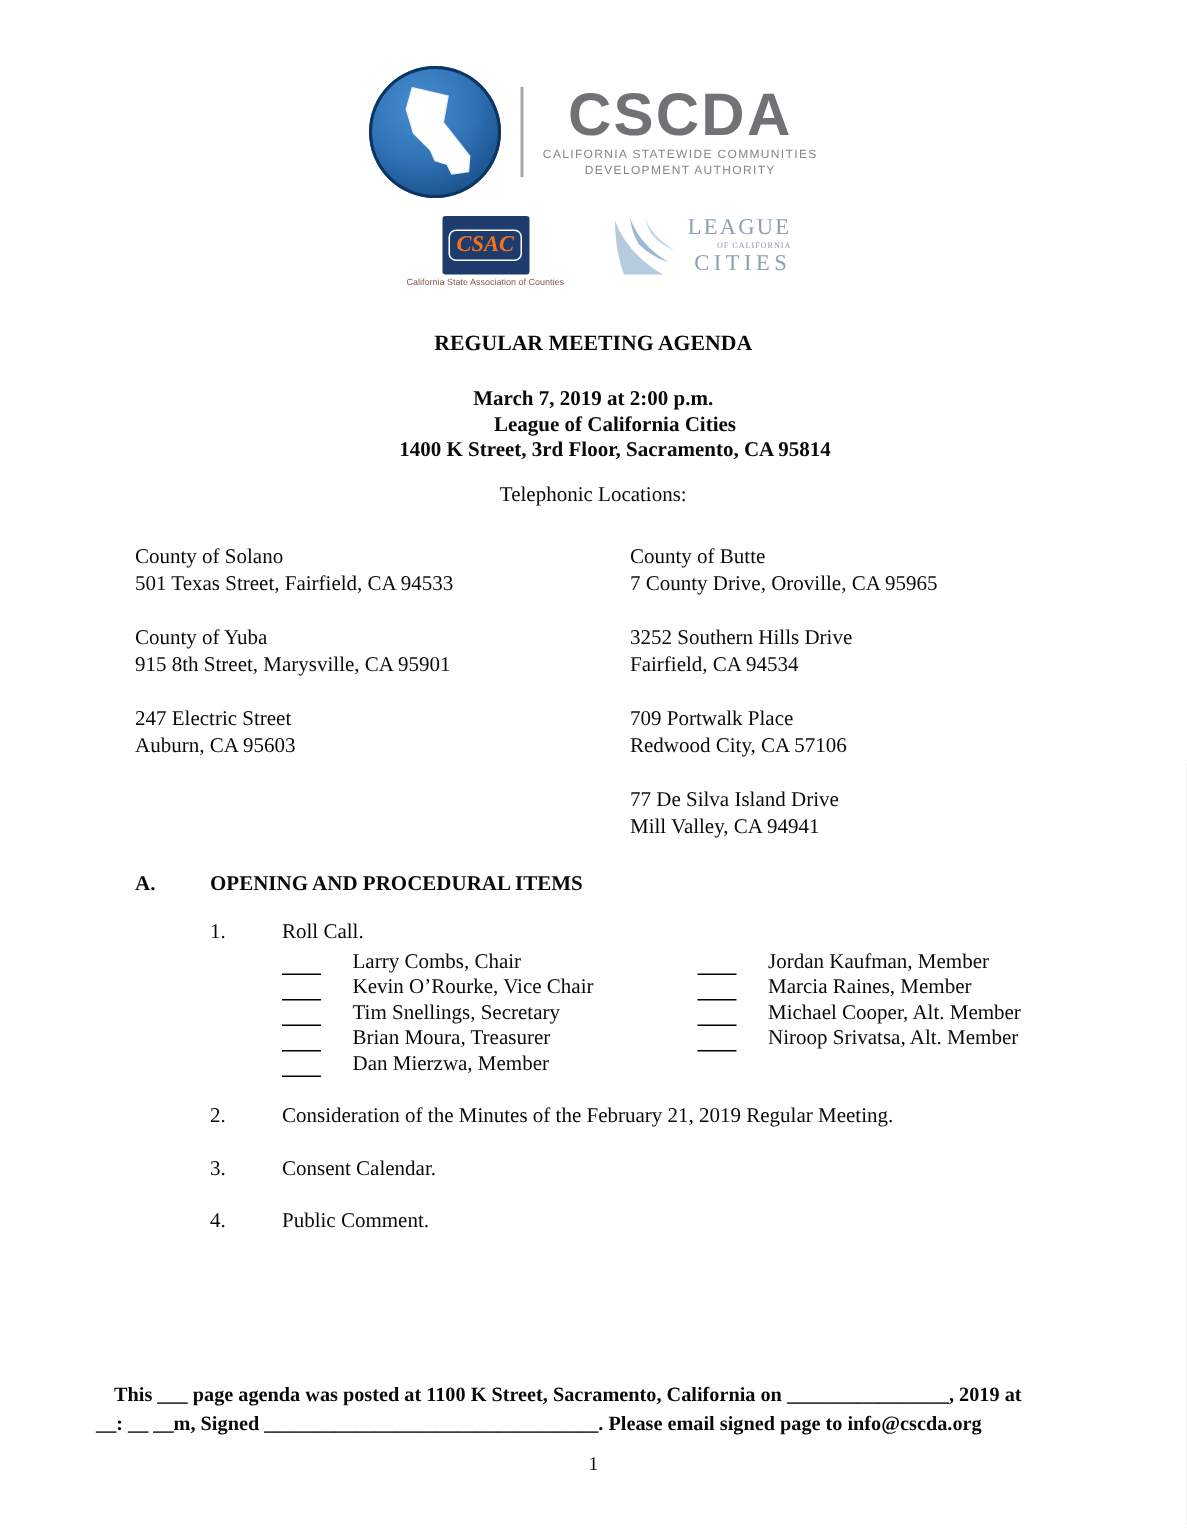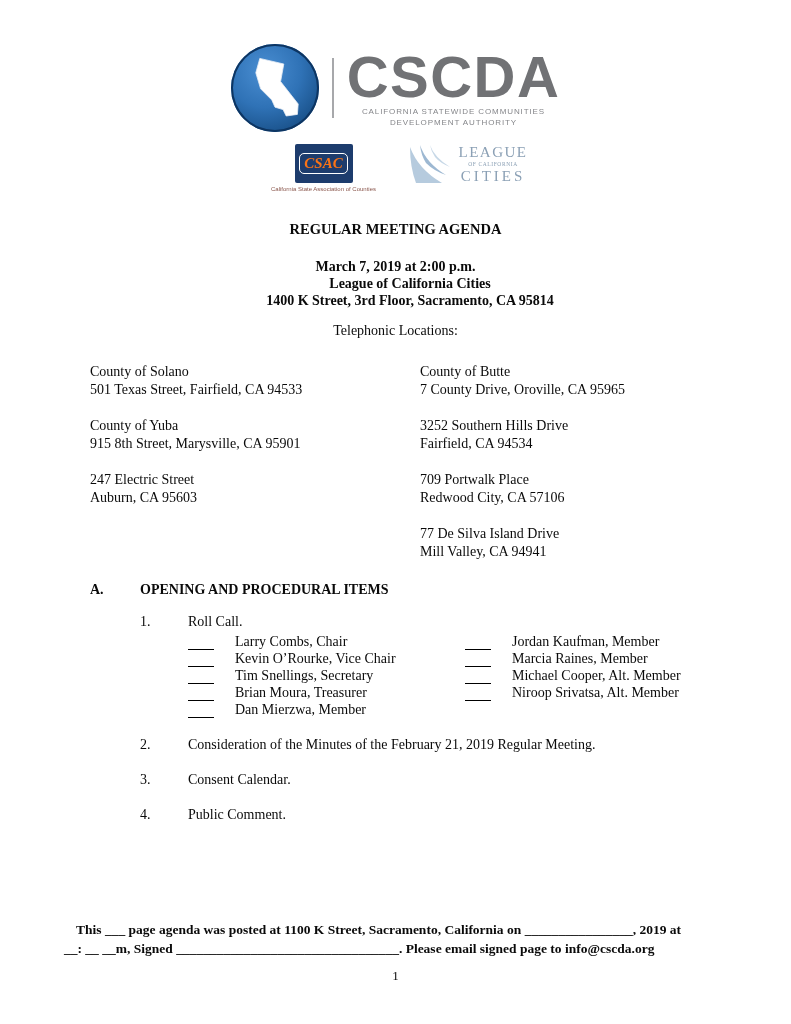--- a/index.html
+++ b/index.html
@@ -13,35 +13,35 @@
   .masthead { padding-top:44px; }
   .cscda-logo { display:flex; align-items:center; justify-content:center; gap:13px; }
   .globe {
     width:88px; height:88px; border-radius:50%; flex:0 0 auto;
     background: radial-gradient(circle at 38% 30%, #4a8ed2 0%, #2f72b6 45%, #1c558f 75%, #0f3a68 100%);
     display:flex; align-items:center; justify-content:center;
     box-shadow: inset 0 0 0 2px #0d3562;
   }
   .logo-divider { width:2px; height:60px; background:#a7a8ab; }
   .logo-textcol { text-align:center; font-family:"Liberation Sans", sans-serif; }
-  .acronym { font-size:58px; font-weight:bold; color:#717275; letter-spacing:1.5px; line-height:0.95; }
+  .acronym { font-size:40px; font-weight:bold; color:#717275; letter-spacing:1.5px; line-height:0.95; }
   .logo-sub { font-size:8px; color:#85868a; letter-spacing:0.9px; margin-top:2px; }
   .partner-logos { margin-top:9px; display:flex; justify-content:center; align-items:flex-start; gap:24px; }
   .csac { width:120px; text-align:center; margin-top:3px; }
   .csac-box {
     width:58px; height:39px; margin:0 auto; background:#1d3c6d; border-radius:2px;
     display:flex; align-items:center; justify-content:center;
   }
   .csac-inner {
     border:1.5px solid #fff; border-radius:5px; padding:1px 4px; color:#f97316;
     font-family:"Liberation Serif", serif; font-style:italic; font-weight:bold; font-size:15px;
   }
   .csac-caption { font-size:6px; color:#8a564c; margin-top:3px; font-family:"Liberation Sans", sans-serif; }
   .league { display:flex; align-items:center; gap:5px; margin-top:2px; }
-  .league-text { text-align:center; color:#8ba0b5; font-family:"Liberation Serif", serif; line-height:1.05; }
+  .league-text { text-align:right; color:#8ba0b5; font-family:"Liberation Serif", serif; line-height:1.05; }
   .league-l1 { font-size:15px; letter-spacing:1.5px; }
   .league-l2 { font-size:5.5px; letter-spacing:0.6px; margin:1px 0; }
   .league-l3 { font-size:15px; letter-spacing:3px; }
   
   .title-block { text-align:center; }
   .t-title { margin-top:29px; font-weight:bold; font-size:14.5px; }
   .t-date { margin-top:21px; font-weight:bold; }
   .t-venue { font-weight:bold; line-height:17px;padding-left:29px; }
   .t-tel { margin-top:14px; }
   

